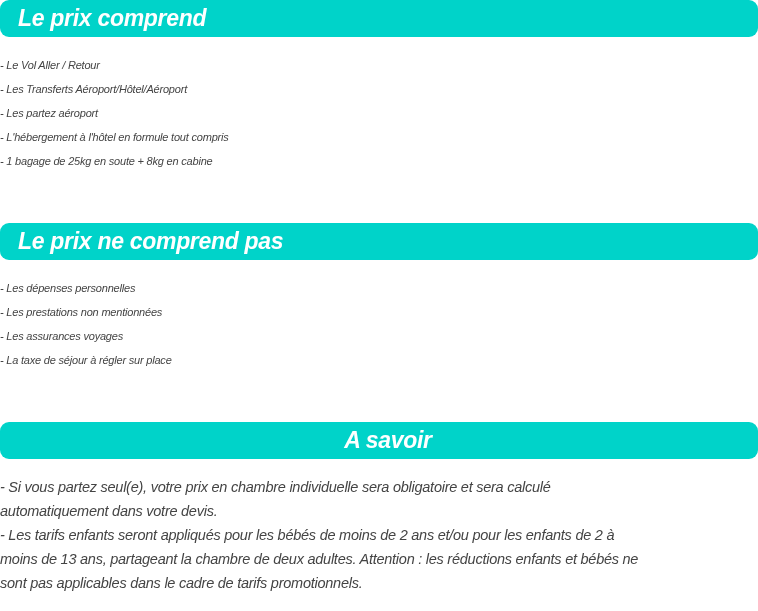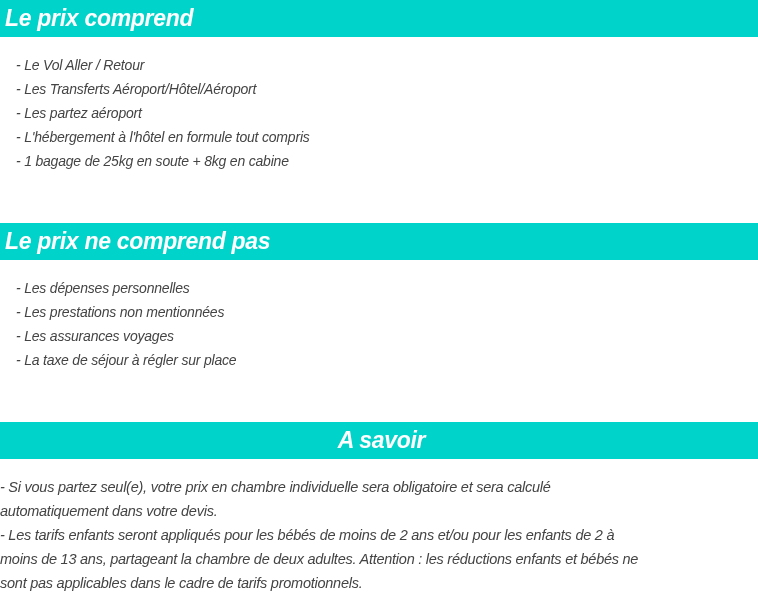--- a/index.html
+++ b/index.html
@@ -15,40 +15,41 @@
       color: #444444;
       position: relative;
     }
     .section-header {
       position: absolute;
       left: 0;
       width: 758px;
       height: 37px;
       background: #00d3c9;
       box-sizing: border-box;
-      padding-left: 5px;
+      padding-left: 18px;
+      border-radius: 9px;
     }
     .section-header h2 {
       margin: 0;
       font-family: "Liberation Sans", sans-serif;
       font-style: italic;
       font-weight: bold;
       font-size: 23px;
       line-height: 37px;
       color: #ffffff;
       letter-spacing: -0.3px;
     }
     .list {
       position: absolute;
-      left: 16px;
+      left: 0;
       margin: 0;
       padding: 0;
       list-style: none;
       font-style: italic;
-      font-size: 14px;
+      font-size: 11px;
       line-height: 24px;
       color: #444444;
       letter-spacing: -0.2px;
     }
     .list li {
       margin: 0;
       padding: 0;
       white-space: nowrap;
     }
     .para {

